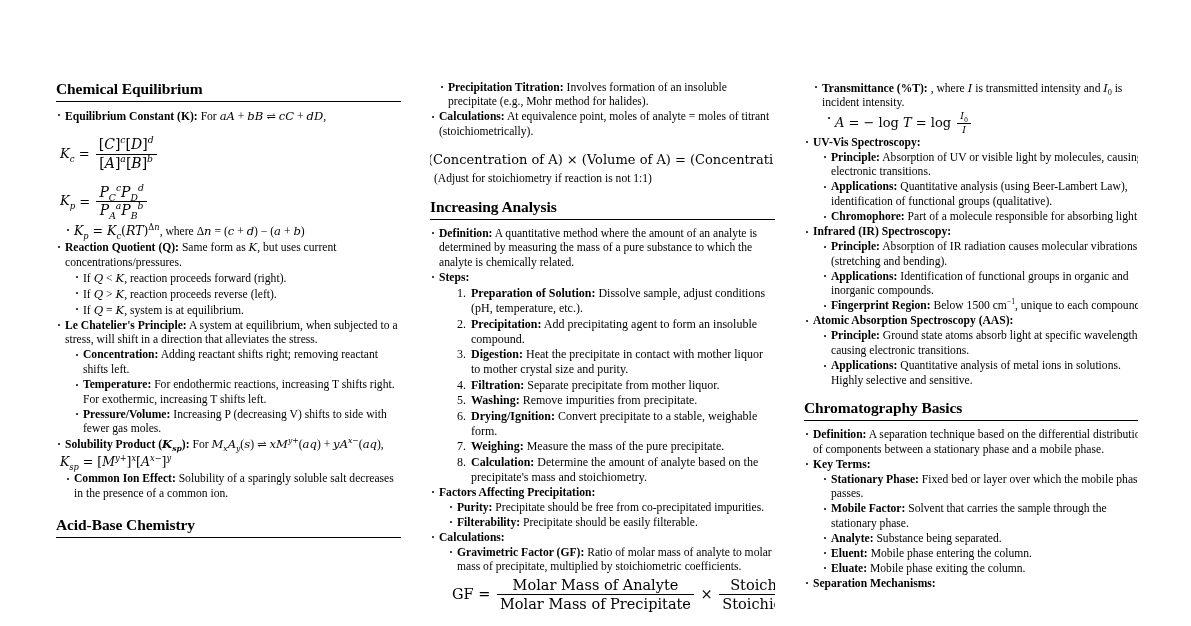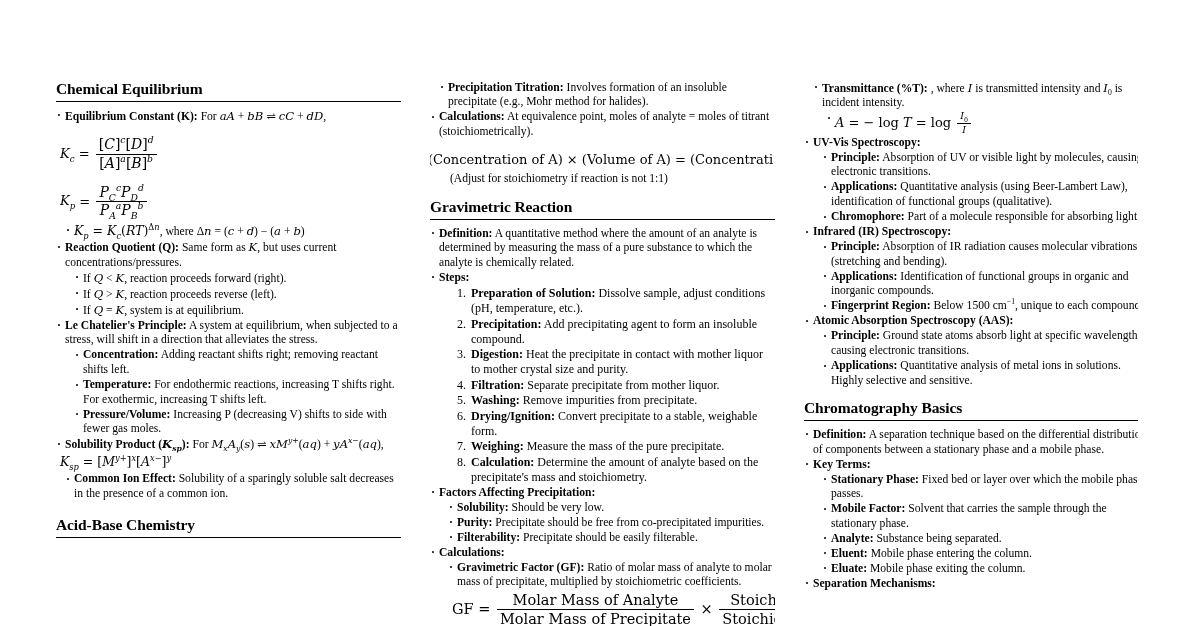--- a/index.html
+++ b/index.html
@@ -114,21 +114,21 @@
     white-space: nowrap;
   }
   .mathline.clip {
     overflow: hidden;
     width: 345px;
     margin-left: -2px;
   }
   .note {
     font-size: 11.6px;
     line-height: 1.255;
-    margin: 4px 0 2px 20px;
+    margin: 4px 0 2px 4px;
   }
   i.mi {
     font-family: "DejaVu Serif", "Liberation Serif", serif;
     font-style: italic;
   }
   .frac {
     display: inline-block;
     vertical-align: middle;
     text-align: center;
     margin: 0 2px;
@@ -275,21 +275,21 @@
             <span>At equivalence point, moles of analyte = moles of titrant (stoichiometrically).</span>
           </li>
         </ul>
 
         <div class="mathline clip">(Concentration of A) × (Volume of A) = (Concentratio</div>
 
         <div class="note">(Adjust for stoichiometry if reaction is not 1:1)</div>
       </div>
 
       <div class="section" style="margin-top:11px;">
-        <h2 class="section-head">Gravimetric Reaction</h2>
+        <h2 class="section-head">Increasing Analysis</h2>
         <hr class="section-rule">
 
         <ul class="lvl1">
           <li>
             <span class="term">Definition:</span>
             <span>A quantitative method where the amount of an analyte is determined by measuring the mass of a pure substance to which the analyte is chemically related.</span>
           </li>
           <li>
             <span class="term">Steps:</span>
             <ol class="steps">
@@ -324,24 +324,20 @@
               <li>
                 <span class="term">Calculation:</span>
                 <span>Determine the amount of analyte based on the precipitate's mass and stoichiometry.</span>
               </li>
             </ol>
           </li>
 
           <li>
             <span class="term">Factors Affecting Precipitation:</span>
             <ul class="lvl2">
-              <li>
-                <span class="term">Solubility:</span>
-                <span>Should be very low.</span>
-              </li>
               <li>
                 <span class="term">Purity:</span>
                 <span>Precipitate should be free from co-precipitated impurities.</span>
               </li>
               <li>
                 <span class="term">Filterability:</span>
                 <span>Precipitate should be easily filterable.</span>
               </li>
             </ul>
           </li>

